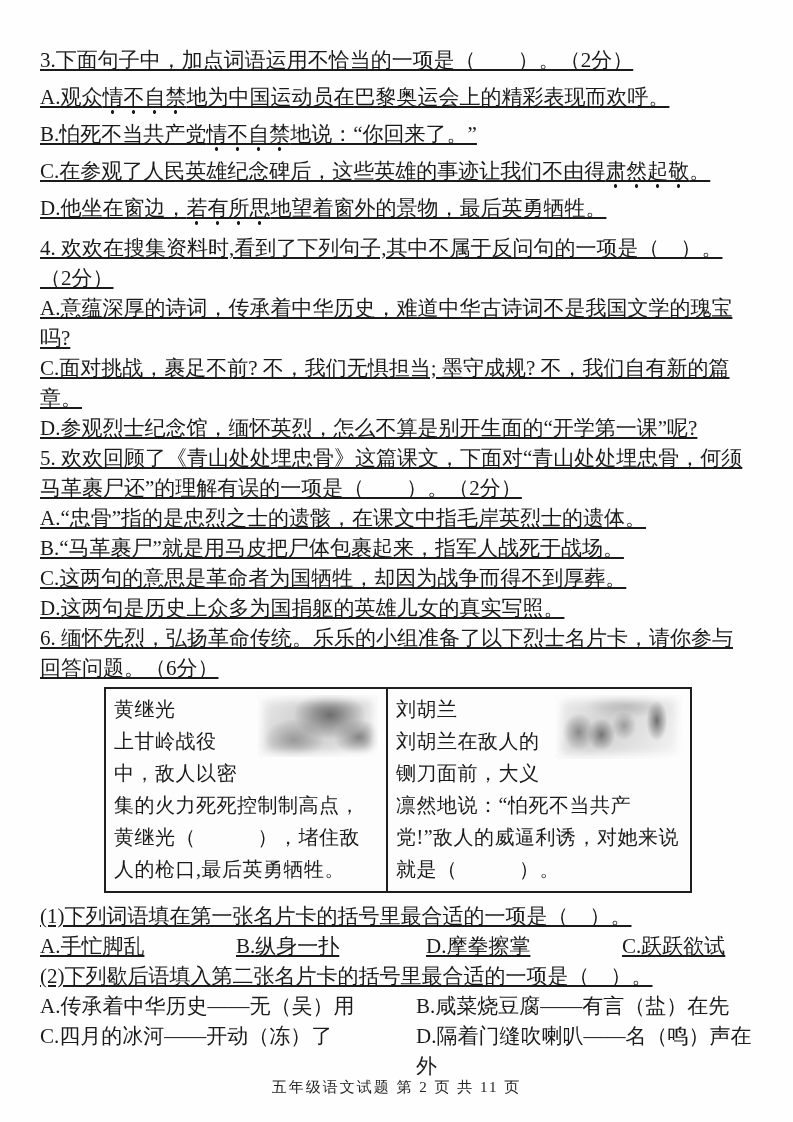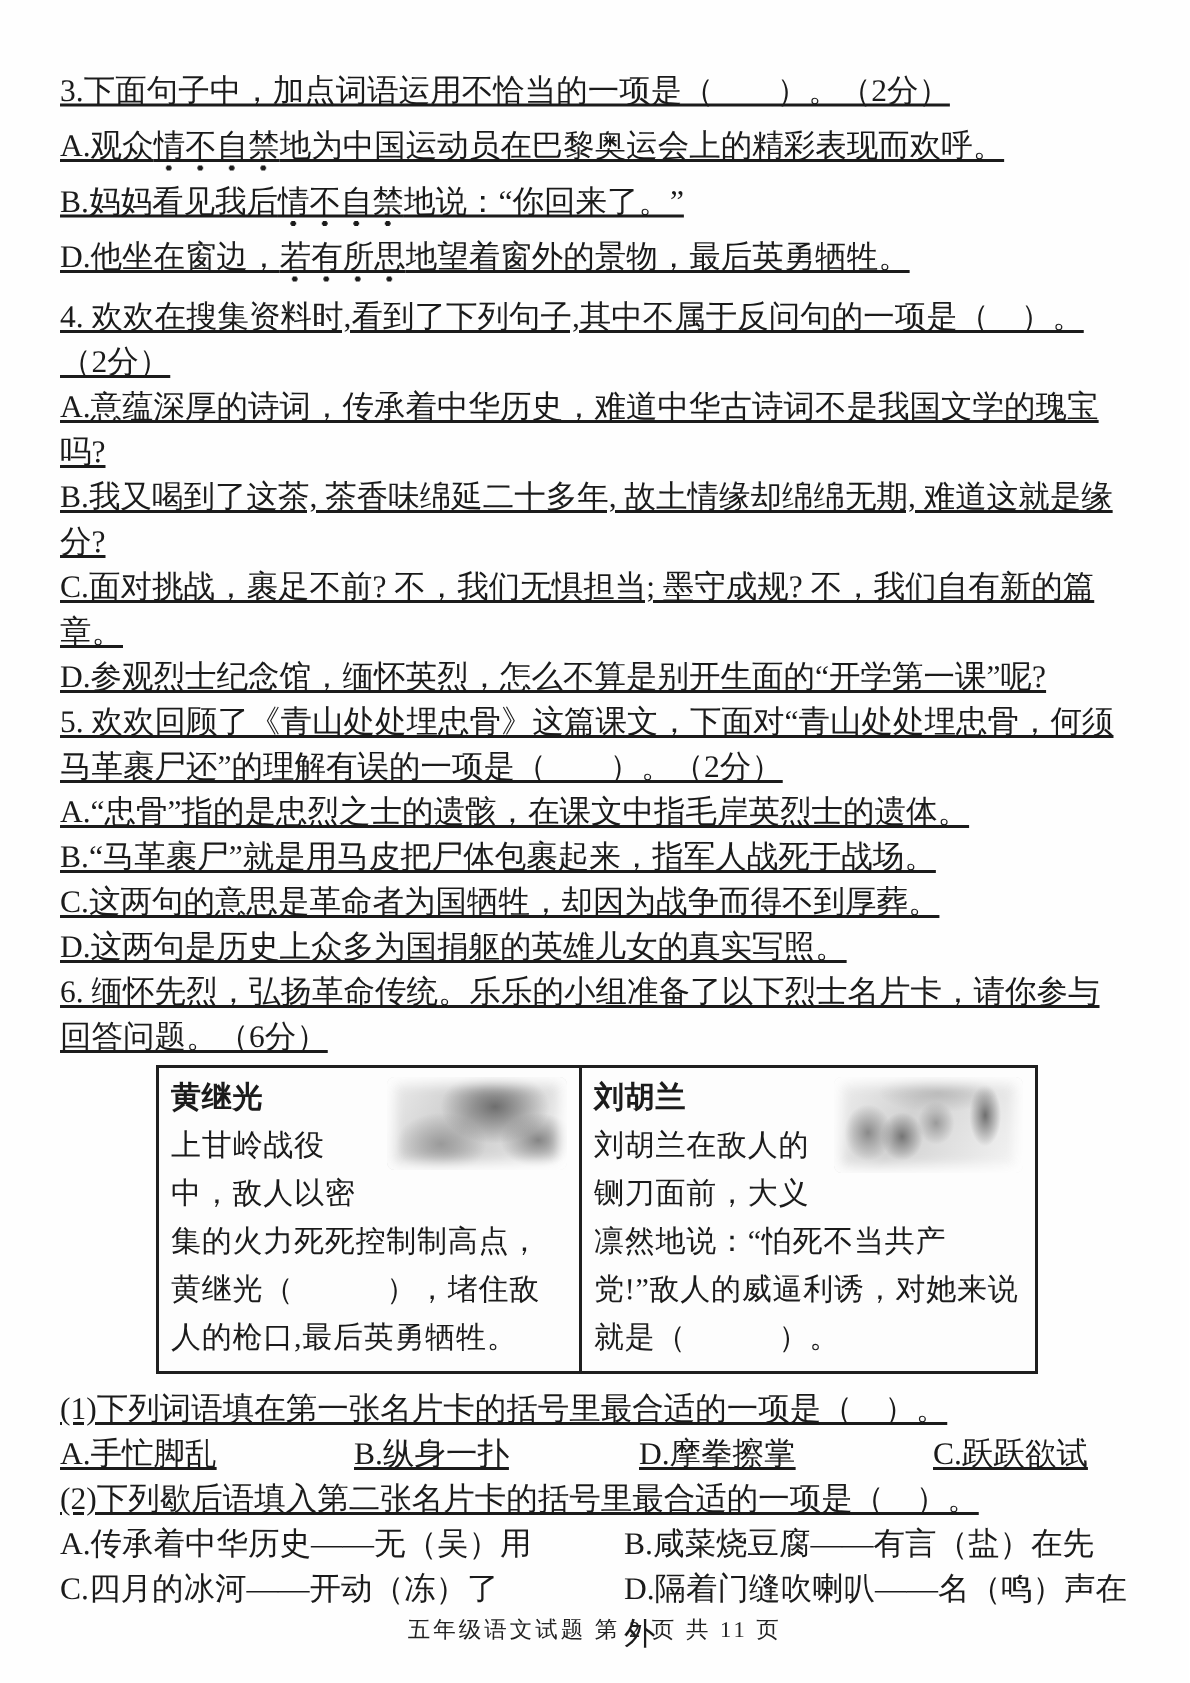--- a/index.html
+++ b/index.html
@@ -41,21 +41,21 @@
   }
   .card {
     box-sizing:border-box;
     font-size:20px;
     line-height:32px;
     letter-spacing:0.5px;
     padding:4px 8px 6px 8px;
   }
   .card1 { width:282px; border-right:2px solid #1f1f1f; }
   .card2 { flex:1; }
-  .card-name { font-weight:bold; }
+  .card-name { font-weight:normal; }
   .photo {
     float:right;
     border-radius:5px;
     box-shadow:inset 0 0 8px 5px rgba(254,254,254,0.95);
   }
   .photo1 {
     width:120px; height:62px; margin:2px 0 2px 6px;
     background:
       radial-gradient(ellipse 42% 55% at 60% 32%, #6e6e6e, rgba(110,110,110,0) 72%),
       radial-gradient(ellipse 36% 48% at 30% 72%, #9a9a9a, rgba(154,154,154,0) 70%),
@@ -88,28 +88,28 @@
   }
 </style>
 </head>
 <body>
 
 <div class="page">
 
   <section class="q q3">
     <p class="line">3.下面句子中，加点词语运用不恰当的一项是（　　）。（2分）</p>
     <p class="line"><span>A.观众</span><span class="emdot">情不自禁</span><span>地为中国运动员在巴黎奥运会上的精彩表现而欢呼。</span></p>
-    <p class="line"><span>B.妈妈看见我后</span><span class="emdot">情不自禁</span><span>地说：“你回来了。”</span></p>
+    <p class="line"><span>B.怕死不当共产党</span><span class="emdot">情不自禁</span><span>地说：“你回来了。”</span></p>
+    <p class="line"><span>C.在参观了人民英雄纪念碑后，这些英雄的事迹让我们不由得</span><span class="emdot">肃然起敬</span><span>。</span></p>
     <p class="line"><span>D.他坐在窗边，</span><span class="emdot">若有所思</span><span>地望着窗外的景物，最后英勇牺牲。</span></p>
   </section>
 
   <section class="q q4">
     <p class="line">4. 欢欢在搜集资料时,看到了下列句子,其中不属于反问句的一项是（　）。（2分）</p>
     <p class="line">A.意蕴深厚的诗词，传承着中华历史，难道中华古诗词不是我国文学的瑰宝吗?</p>
-    <p class="line">B.我又喝到了这茶, 茶香味绵延二十多年, 故土情缘却绵绵无期, 难道这就是缘分?</p>
     <p class="line">C.面对挑战，裹足不前? 不，我们无惧担当; 墨守成规? 不，我们自有新的篇章。</p>
     <p class="line">D.参观烈士纪念馆，缅怀英烈，怎么不算是别开生面的“开学第一课”呢?</p>
   </section>
 
   <section class="q q5">
     <p class="line">5. 欢欢回顾了《青山处处埋忠骨》这篇课文，下面对“青山处处埋忠骨，何须马革裹尸还”的理解有误的一项是（　　）。（2分）</p>
     <p class="line">A.“忠骨”指的是忠烈之士的遗骸，在课文中指毛岸英烈士的遗体。</p>
     <p class="line">B.“马革裹尸”就是用马皮把尸体包裹起来，指军人战死于战场。</p>
     <p class="line">C.这两句的意思是革命者为国牺牲，却因为战争而得不到厚葬。</p>
     <p class="line">D.这两句是历史上众多为国捐躯的英雄儿女的真实写照。</p>

